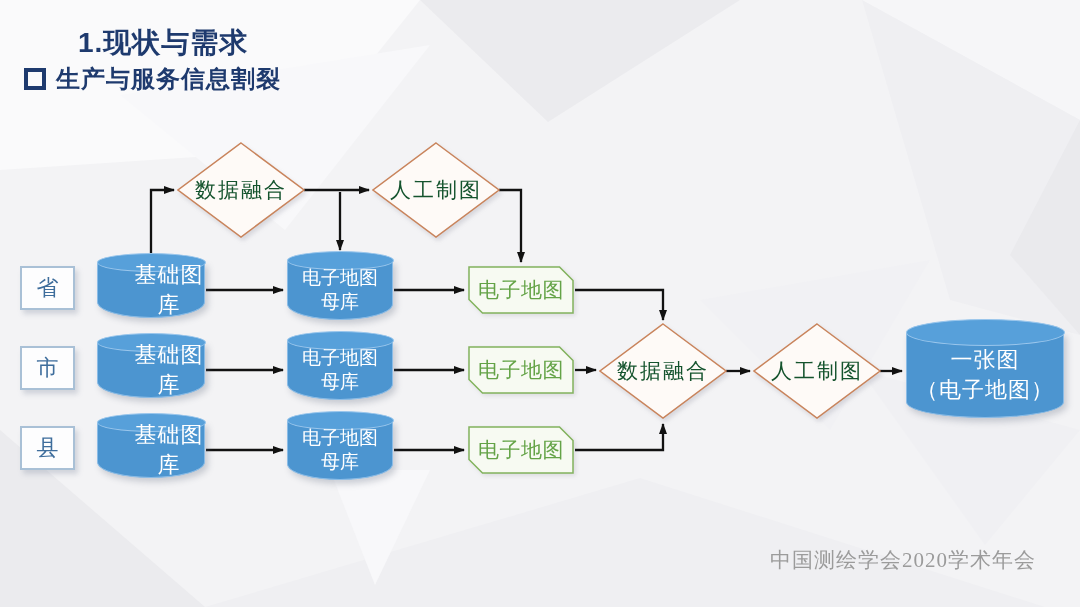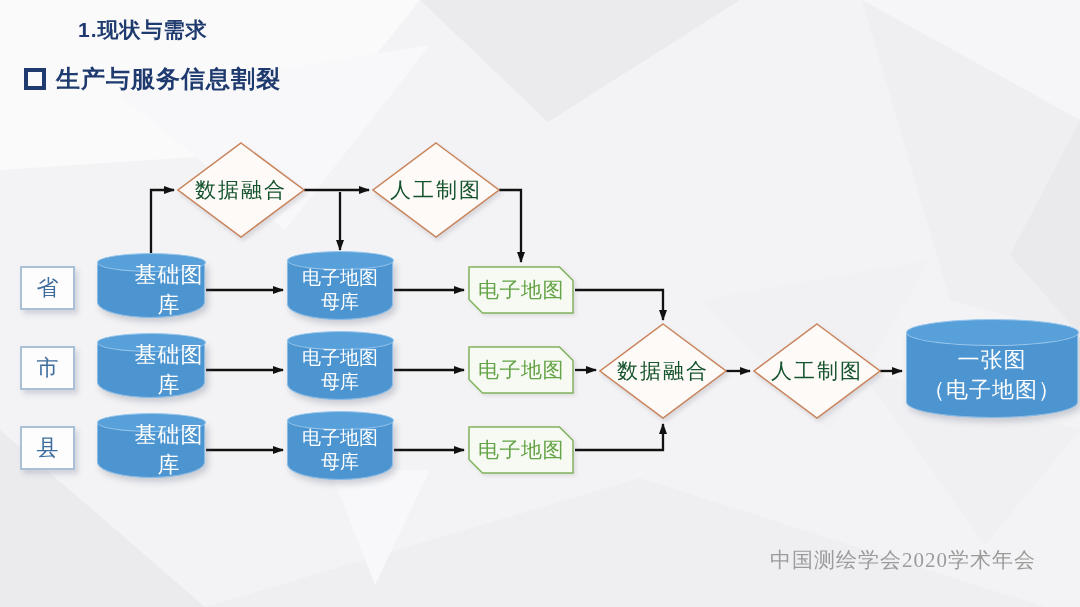--- a/index.html
+++ b/index.html
@@ -4,22 +4,22 @@
 <style>
   html,body { margin:0; padding:0; background:#ffffff; }
   .slide {
     position:relative; width:1080px; height:607px; overflow:hidden;
     background:#F3F3F5;
     font-family:"Liberation Sans", sans-serif;
   }
   .bg-svg, .arrow-svg { position:absolute; left:0; top:0; width:1080px; height:607px; }
 
   .title {
-    position:absolute; left:78px; top:16px;
-    font-size:21px; font-weight:bold; color:#1E3A6E; letter-spacing:1px;
+    position:absolute; left:78px; top:24px;
+    font-size:28px; font-weight:bold; color:#1E3A6E; letter-spacing:1px;
   }
   .subtitle {
     position:absolute; left:24px; top:63px;
     display:flex; align-items:center; gap:10px;
     font-size:24px; font-weight:bold; color:#1E3A6E; letter-spacing:1px;
   }
   .square-bullet {
     width:14px; height:14px; border:4px solid #1E3A6E; display:inline-block;
   }
 
@@ -58,21 +58,21 @@
   .cyl-master { left:287px; width:106px; height:60px; }
   .cyl-master .txt { font-size:19px; line-height:1.22; }
 
   .snip-box {
     position:absolute; left:468px; width:106px; height:48px;
     display:flex; align-items:center; justify-content:center;
   }
   .snip-box svg { position:absolute; left:0; top:0; filter:drop-shadow(2px 2px 2px rgba(90,90,110,0.15)); }
   .snip-box .gtxt { position:relative; font-size:21px; color:#64A347; letter-spacing:0.5px; }
 
-  .final-cyl { left:906px; top:332px; width:172px; height:86px; }
+  .final-cyl { left:906px; top:332px; width:158px; height:86px; }
   .final-cyl::before { height:27px; top:-13px; }
   .final-cyl .txt { font-size:22px; line-height:1.32; letter-spacing:1px; }
 
   .footer {
     position:absolute; right:44px; top:546px;
     font-family:"Liberation Serif", serif;
     font-size:21px; color:#9B9B9B; letter-spacing:1px;
   }
 </style>
 </head>

